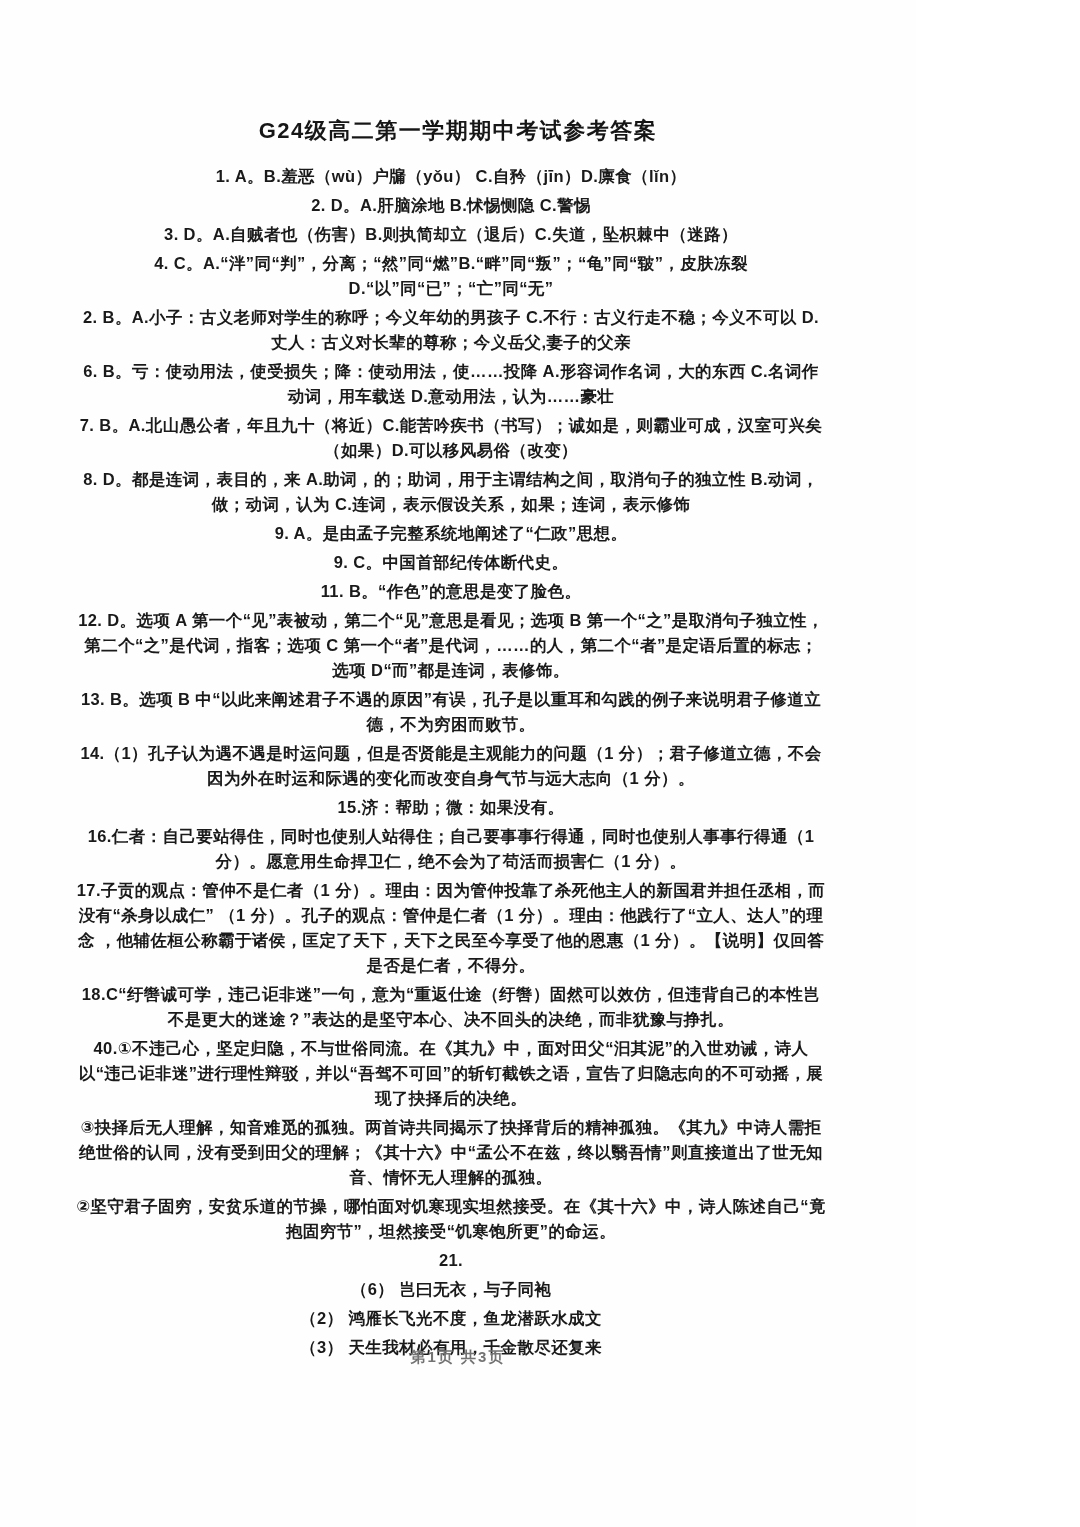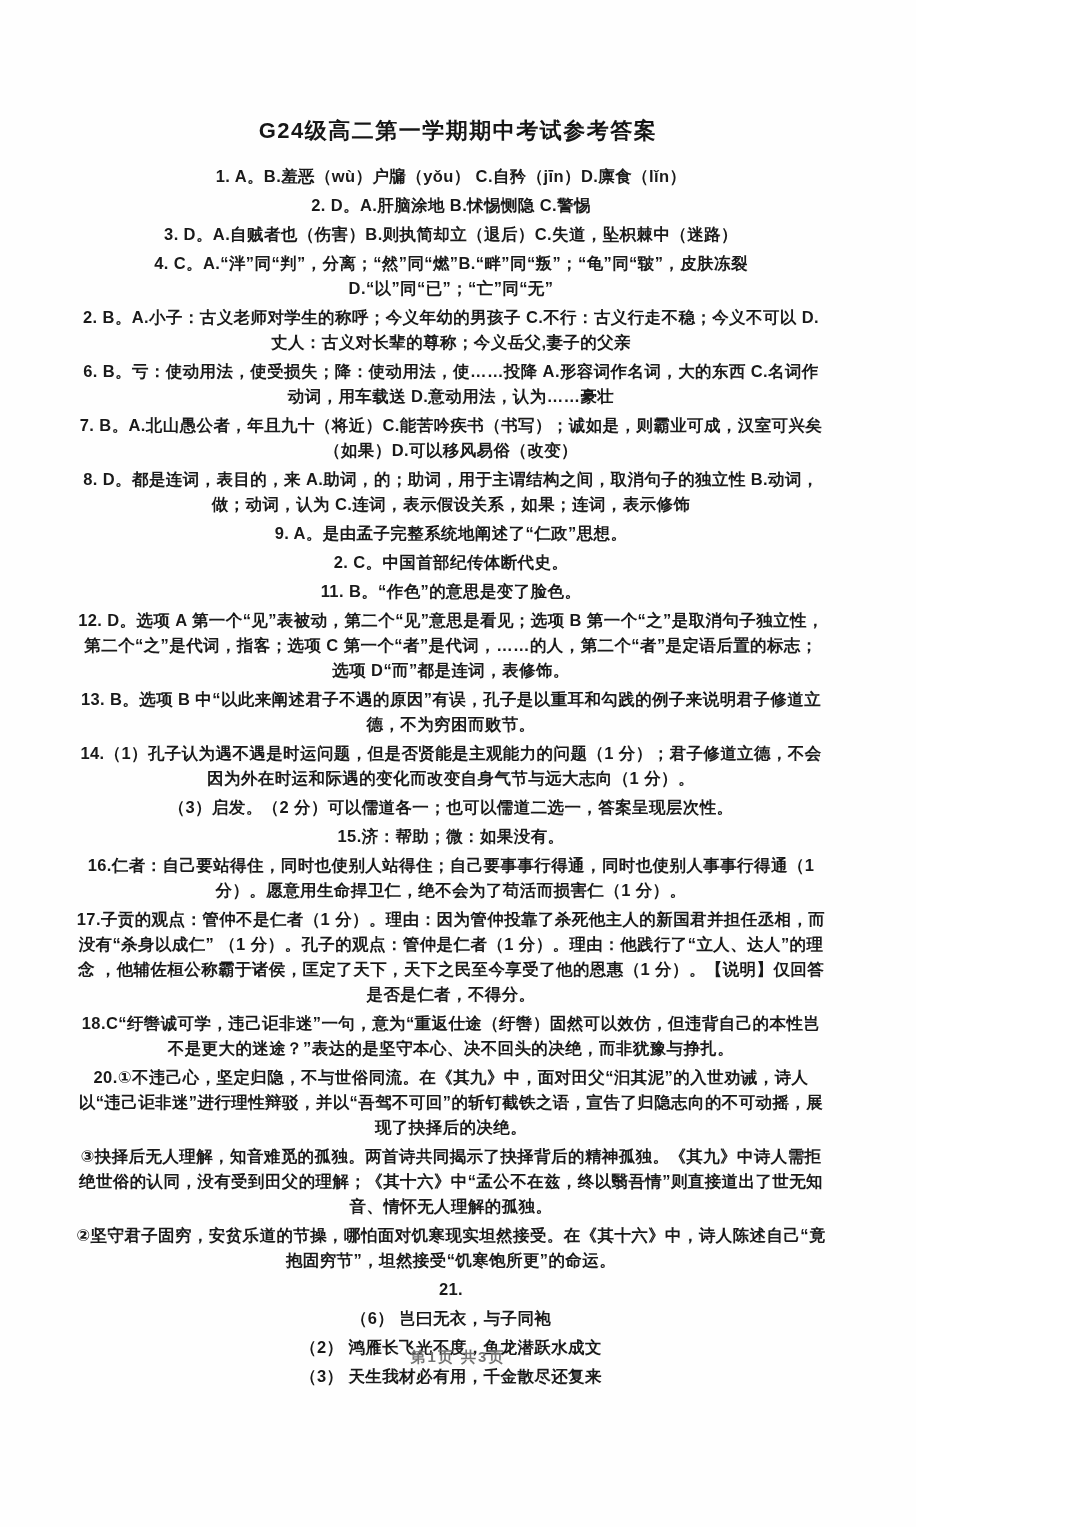--- a/index.html
+++ b/index.html
@@ -68,31 +68,30 @@
   <div class="answers">
       <p class="answer-line">1. A。B.羞恶（wù）户牖（yǒu）  C.自矜（jīn）D.廪食（lǐn）</p>
       <p class="answer-line">2. D。A.肝脑涂地 B.怵惕恻隐 C.警惕</p>
       <p class="answer-line">3. D。A.自贼者也（伤害）B.则执简却立（退后）C.失道，坠枳棘中（迷路）</p>
       <p class="answer-line">4. C。A.“泮”同“判”，分离；“然”同“燃”B.“畔”同“叛”；“龟”同“皲”，皮肤冻裂 D.“以”同“已”；“亡”同“无”</p>
       <p class="answer-line">2. B。A.小子：古义老师对学生的称呼；今义年幼的男孩子 C.不行：古义行走不稳；今义不可以 D.丈人：古义对长辈的尊称；今义岳父,妻子的父亲</p>
       <p class="answer-line">6. B。亏：使动用法，使受损失；降：使动用法，使……投降 A.形容词作名词，大的东西 C.名词作动词，用车载送 D.意动用法，认为……豪壮</p>
       <p class="answer-line">7. B。A.北山愚公者，年且九十（将近）C.能苦吟疾书（书写）；诚如是，则霸业可成，汉室可兴矣（如果）D.可以移风易俗（改变）</p>
       <p class="answer-line">8. D。都是连词，表目的，来 A.助词，的；助词，用于主谓结构之间，取消句子的独立性 B.动词，做；动词，认为 C.连词，表示假设关系，如果；连词，表示修饰</p>
       <p class="answer-line">9. A。是由孟子完整系统地阐述了“仁政”思想。</p>
-      <p class="answer-line">2. C。中国首部纪传体断代史。</p>
+      <p class="answer-line">9. C。中国首部纪传体断代史。</p>
       <p class="answer-line">11. B。“作色”的意思是变了脸色。</p>
       <p class="answer-line">12. D。选项 A 第一个“见”表被动，第二个“见”意思是看见；选项 B 第一个“之”是取消句子独立性，第二个“之”是代词，指客；选项 C 第一个“者”是代词，……的人，第二个“者”是定语后置的标志；选项 D“而”都是连词，表修饰。</p>
       <p class="answer-line">13. B。选项 B 中“以此来阐述君子不遇的原因”有误，孔子是以重耳和勾践的例子来说明君子修道立德，不为穷困而败节。</p>
       <p class="answer-line">14.（1）孔子认为遇不遇是时运问题，但是否贤能是主观能力的问题（1 分）；君子修道立德，不会因为外在时运和际遇的变化而改变自身气节与远大志向（1 分）。</p>
-      <p class="answer-line">（3）启发。（2 分）可以儒道各一；也可以儒道二选一，答案呈现层次性。</p>
       <p class="answer-line">15.济：帮助；微：如果没有。</p>
       <p class="answer-line">16.仁者：自己要站得住，同时也使别人站得住；自己要事事行得通，同时也使别人事事行得通（1 分）。愿意用生命捍卫仁，绝不会为了苟活而损害仁（1 分）。</p>
       <p class="answer-line">17.子贡的观点：管仲不是仁者（1 分）。理由：因为管仲投靠了杀死他主人的新国君并担任丞相，而没有“杀身以成仁” （1 分）。孔子的观点：管仲是仁者（1 分）。理由：他践行了“立人、达人”的理念 ，他辅佐桓公称霸于诸侯，匡定了天下，天下之民至今享受了他的恩惠（1 分）。【说明】仅回答是否是仁者，不得分。</p>
       <p class="answer-line">18.C“纡辔诚可学，违己讵非迷”一句，意为“重返仕途（纡辔）固然可以效仿，但违背自己的本性岂不是更大的迷途？”表达的是坚守本心、决不回头的决绝，而非犹豫与挣扎。</p>
-      <p class="answer-line">20.①不违己心，坚定归隐，不与世俗同流。在《其九》中，面对田父“汩其泥”的入世劝诫，诗人以“违己讵非迷”进行理性辩驳，并以“吾驾不可回”的斩钉截铁之语，宣告了归隐志向的不可动摇，展现了抉择后的决绝。</p>
+      <p class="answer-line">40.①不违己心，坚定归隐，不与世俗同流。在《其九》中，面对田父“汩其泥”的入世劝诫，诗人以“违己讵非迷”进行理性辩驳，并以“吾驾不可回”的斩钉截铁之语，宣告了归隐志向的不可动摇，展现了抉择后的决绝。</p>
       <p class="answer-line">③抉择后无人理解，知音难觅的孤独。两首诗共同揭示了抉择背后的精神孤独。《其九》中诗人需拒绝世俗的认同，没有受到田父的理解；《其十六》中“孟公不在兹，终以翳吾情”则直接道出了世无知音、情怀无人理解的孤独。</p>
       <p class="answer-line">②坚守君子固穷，安贫乐道的节操，哪怕面对饥寒现实坦然接受。在《其十六》中，诗人陈述自己“竟抱固穷节”，坦然接受“饥寒饱所更”的命运。</p>
       <p class="answer-line">21.</p>
       <p class="answer-line">（6） 岂曰无衣，与子同袍</p>
       <p class="answer-line">（2） 鸿雁长飞光不度，鱼龙潜跃水成文</p>
       <p class="answer-line">（3） 天生我材必有用，千金散尽还复来</p>
     </div>
   <div class="footer">第1页 共3页</div>
 </div>
 

